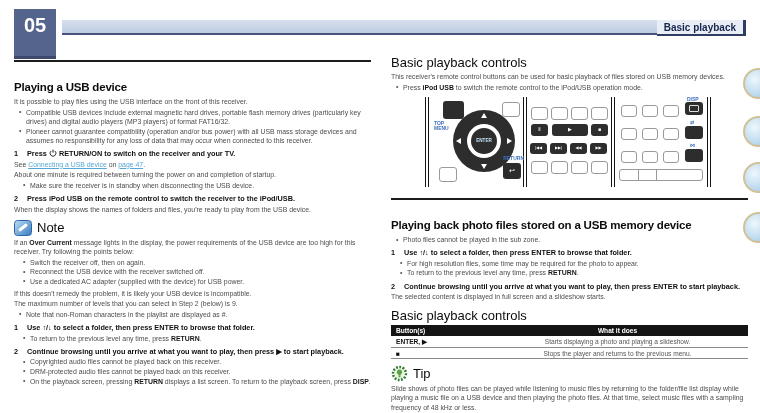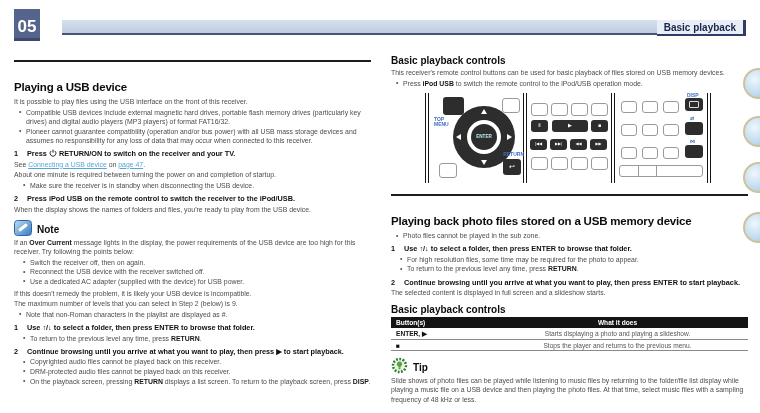--- a/index.html
+++ b/index.html
@@ -1,46 +1,46 @@
 <!DOCTYPE html>
 <html><head>
 <meta charset="utf-8">
 <style>
   html,body{margin:0;padding:0}
   body{
     width:760px;height:413px;position:relative;overflow:hidden;background:#fff;
     font-family:"Liberation Sans",sans-serif;color:#4c4c4c;
   }
   
-  .chap{position:absolute;left:14px;top:9px;width:26px;height:28px;background:#55648c;
-    color:#fff;font-weight:bold;font-size:17px;display:flex;align-items:flex-end;
-    justify-content:center;padding-bottom:1px;border-bottom:3px solid #3d4a6e}
+  .chap{position:absolute;left:14px;top:9px;width:42px;height:28px;background:#55648c;
+    color:#fff;font-weight:bold;font-size:20px;display:flex;align-items:flex-end;
+    justify-content:center;padding-bottom:19px;border-bottom:3px solid #3d4a6e}
   .hbar{position:absolute;left:62px;right:14px;top:20px;height:13px;
     background:linear-gradient(#d6dfee,#bfcce2);border-bottom:2.5px solid #46537b}
   .htitle{position:absolute;right:0;bottom:-3px;background:#e9eef6;color:#16254d;
     font-size:10px;font-weight:bold;padding:2px 7px 1px;border-right:3.5px solid #2f3c63;
     border-bottom:2.5px solid #2f3c63;white-space:nowrap}
   
   .cols{position:absolute;top:50px;left:14px;width:734px;display:flex;gap:20px}
   .col{width:357px}
   h1.sec{border-top:2.2px solid #1c1c1c;padding-top:19px;font-size:11.5px;line-height:1.15;
     margin:9px 0 3px;color:#0c0c0c;font-weight:bold;letter-spacing:-.2px}
-  h2.sub{font-size:10px;margin:7px 0 2px;color:#0c0c0c;font-weight:bold}
+  h2.sub{font-size:13px;margin:7px 0 2px;color:#0c0c0c;font-weight:normal}
   p{margin:0 0 1.5px;font-size:6.9px;line-height:1.33}
   .step{font-size:7.3px;font-weight:bold;color:#101010;margin:4px 0 1px;line-height:1.3}
   .sn{display:inline-block;min-width:13px}
   ul{list-style:none;margin:0 0 2px;padding:0 0 0 12px}
   ul.sub{padding-left:16px;margin-bottom:2.5px}
   li{position:relative;font-size:6.9px;line-height:1.33;margin-bottom:.5px}
   li::before{content:"•";position:absolute;left:-7px;top:-.5px;color:#555}
   b{color:#151515}
   .link{color:#57a7d6;text-decoration:underline}
   
   .callout{display:flex;align-items:flex-end;gap:5px;margin:6px 0 2px}
-  .clabel{font-size:10px;font-weight:bold;color:#0c0c0c;padding-bottom:1px}
+  .clabel{font-size:13px;font-weight:normal;color:#0c0c0c;padding-bottom:1px}
   .note-ic{width:16px;height:14px;border-radius:3.5px;border:1px solid #2c66a8;position:relative;
     background:linear-gradient(135deg,#b7dcf2,#3c7cc0);flex:none}
   .note-ic::after{content:"";position:absolute;left:3px;top:5.5px;width:10px;height:3px;
     background:#fff;border-radius:1px;transform:rotate(-38deg)}
   
   .remote{position:relative;height:92px;width:290px;margin:5px 0 3px 34px}
   .rsep{position:absolute;top:0;height:90px;width:2px;
     border-left:1.6px solid #141414;border-right:1.6px solid #141414}
   .panel{position:absolute;top:0;height:90px}
   .ob{position:absolute;background:#fff;border:1.2px solid #9a9a9a;border-radius:3px}

